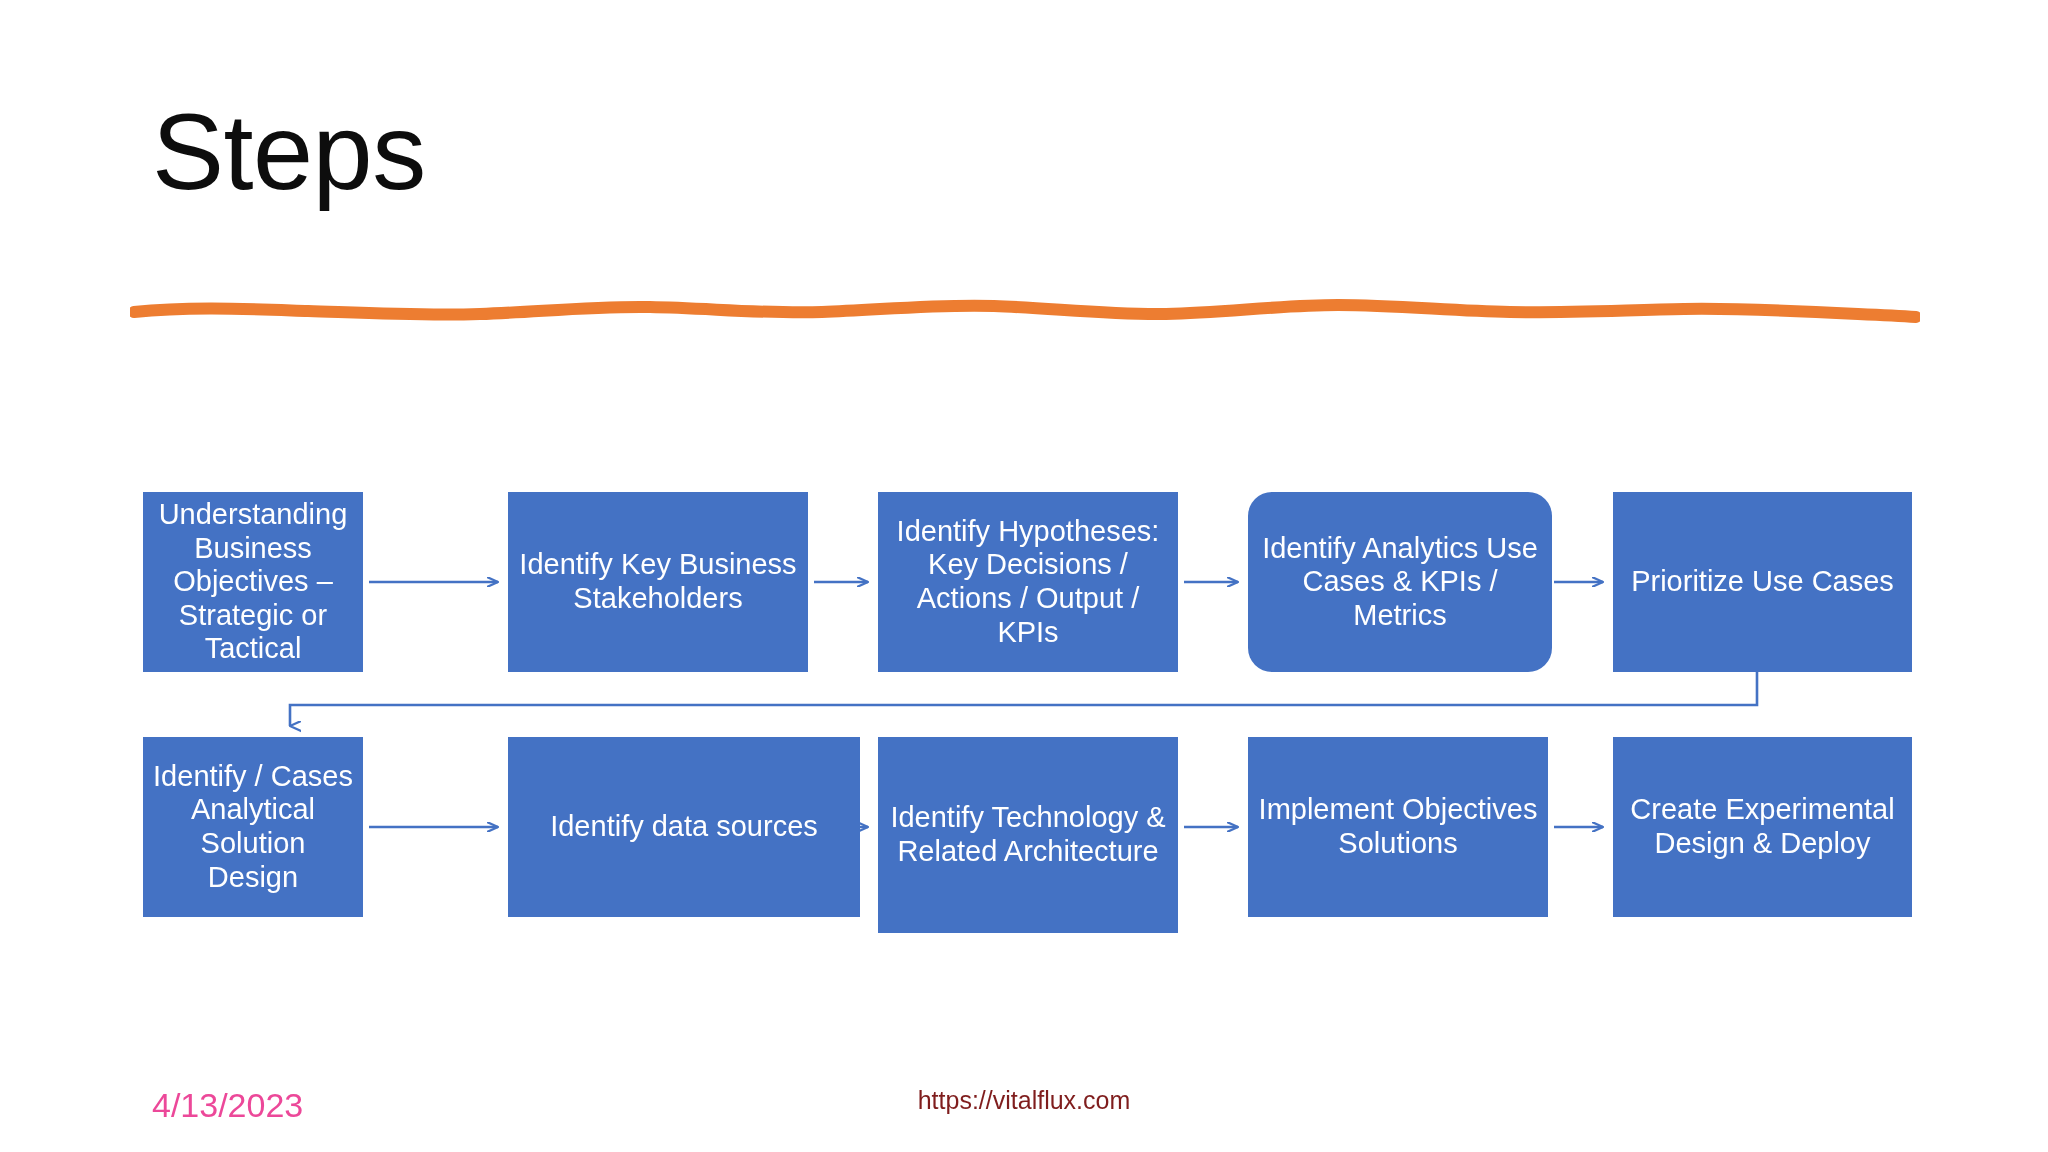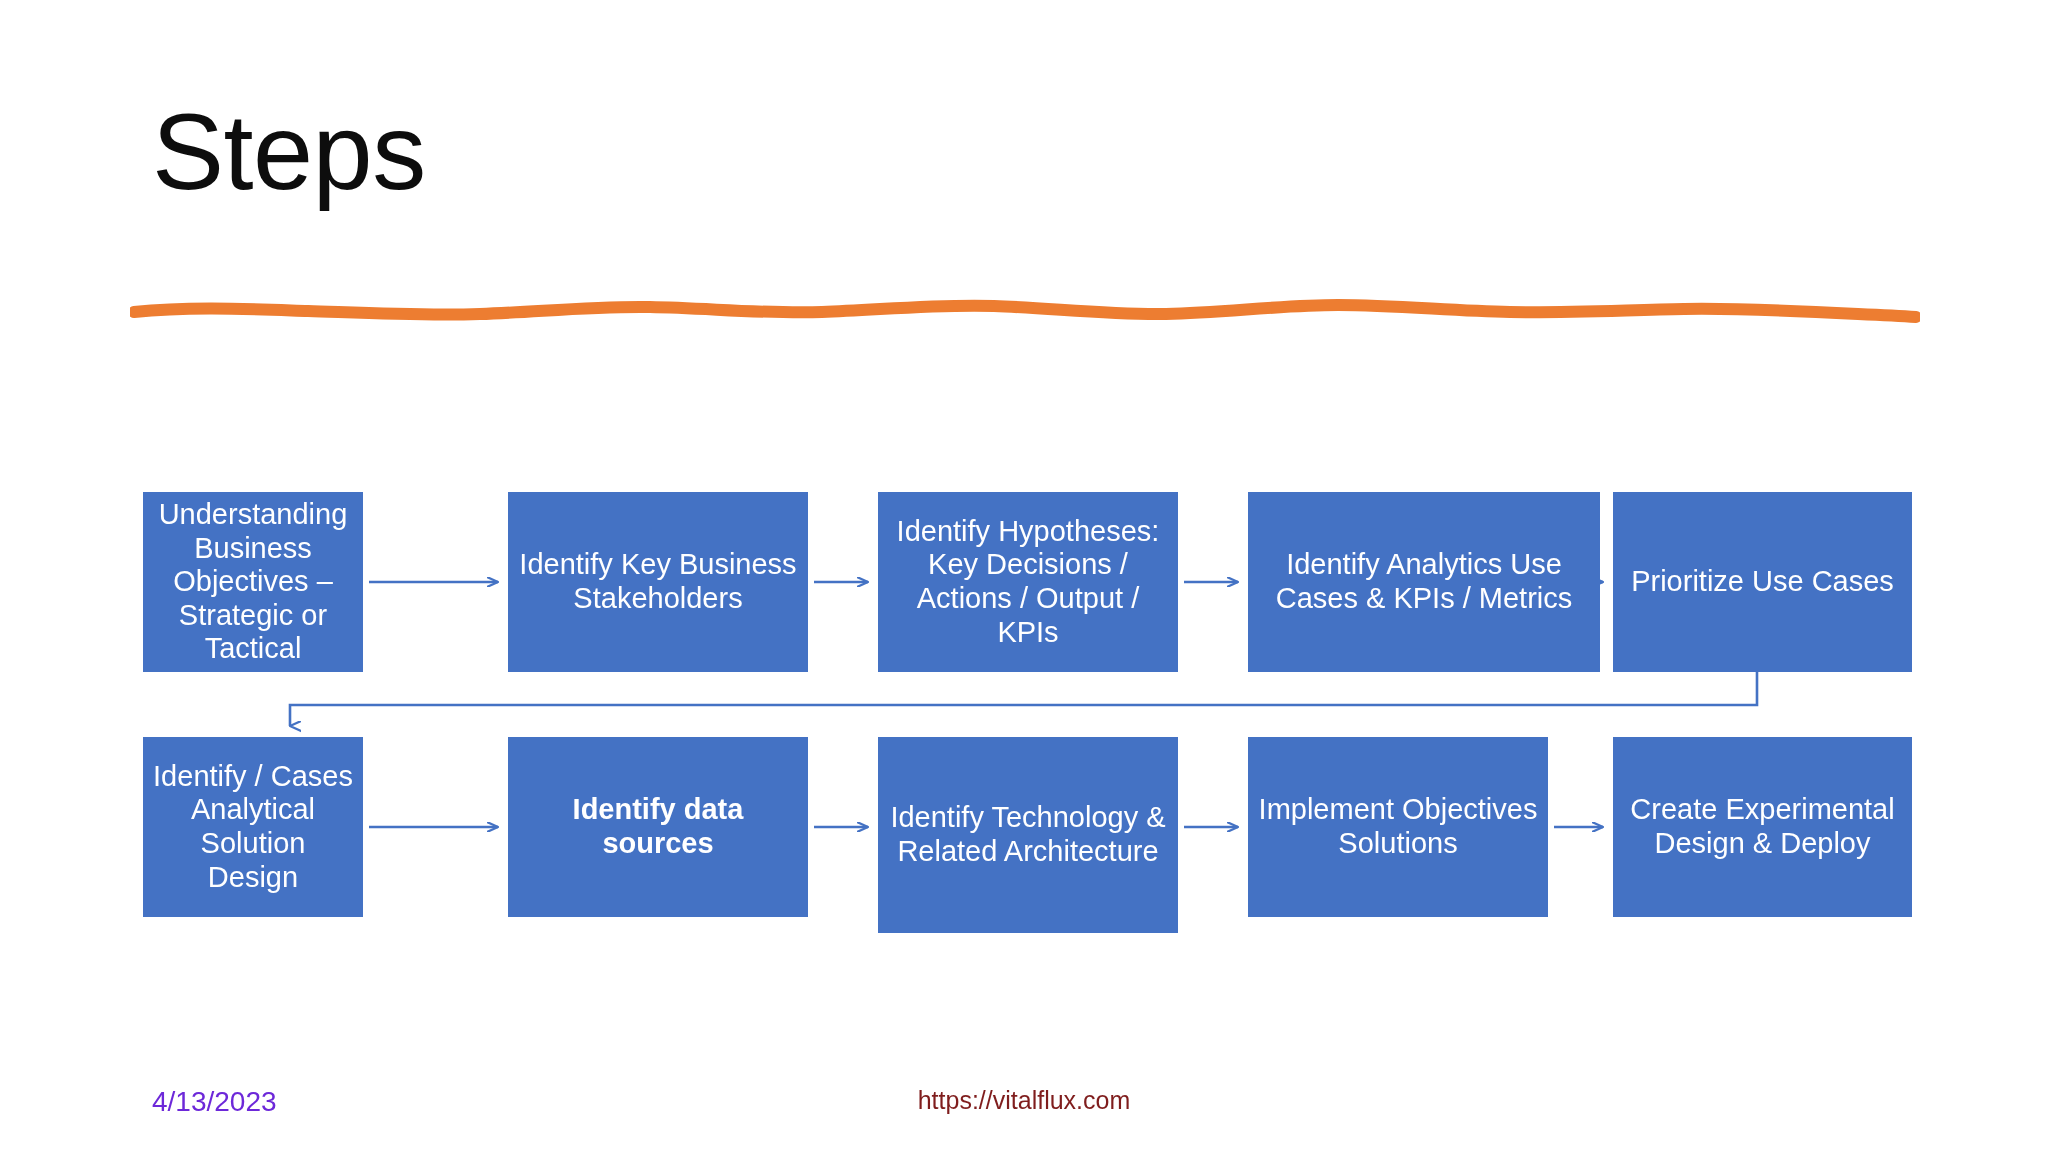--- a/index.html
+++ b/index.html
@@ -70,36 +70,36 @@
     font-weight: 400;
     padding: 4px 10px;
     pointer-events: auto;
   }
   .node span { display: block; width: 100%; }
 
   
   #node-0 { left: 143px;  top: 492px; width: 220px; height: 180px; }
   #node-1 { left: 508px;  top: 492px; width: 300px; height: 180px; }
   #node-2 { left: 878px;  top: 492px; width: 300px; height: 180px; }
-  #node-3 { left: 1248px; top: 492px; width: 352px; height: 180px; }
+  #node-3 { left: 1248px; top: 492px; width: 304px; height: 180px; border-radius: 24px; }
   #node-4 { left: 1613px; top: 492px; width: 299px; height: 180px; }
   
   #node-5 { left: 143px;  top: 737px; width: 220px; height: 180px; }
-  #node-6 { left: 508px;  top: 737px; width: 300px; height: 180px; font-weight: bold; }
+  #node-6 { left: 508px;  top: 737px; width: 352px; height: 180px; }
   #node-7 { left: 878px;  top: 737px; width: 300px; height: 196px; }
   #node-8 { left: 1248px; top: 737px; width: 300px; height: 180px; }
   #node-9 { left: 1613px; top: 737px; width: 299px; height: 180px; }
 
   
   #footer-date {
     position: absolute;
     left: 152px;
     top: 1086px;
-    font-size: 28px;
-    color: #6d28d9;
+    font-size: 34px;
+    color: #ec4899;
     white-space: nowrap;
   }
   #footer-url {
     position: absolute;
     left: 0;
     top: 1086px;
     width: 2048px;
     text-align: center;
     font-size: 25px;
     color: #7f1d1d;

